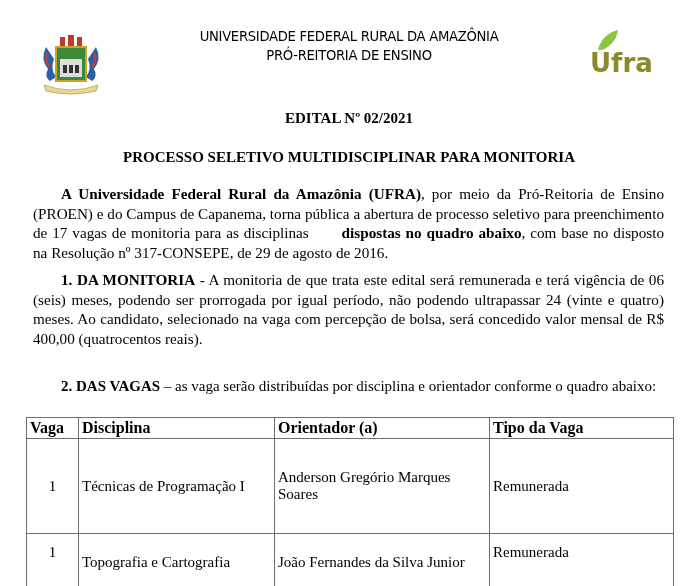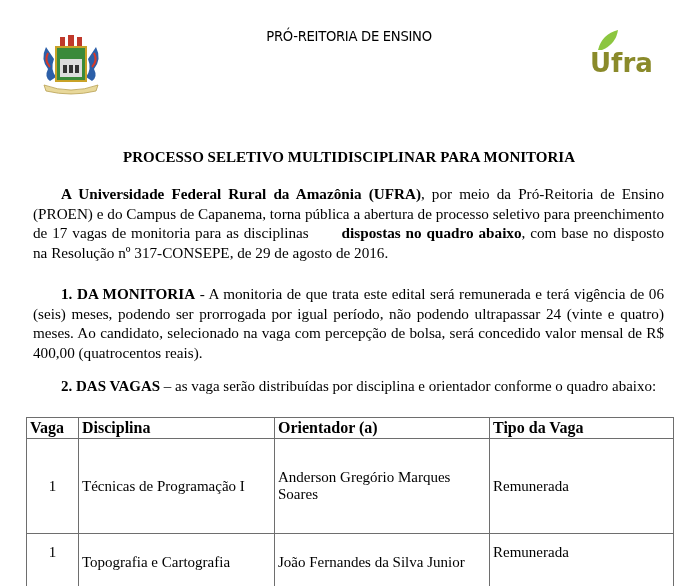--- a/index.html
+++ b/index.html
@@ -15,21 +15,21 @@
 
   .title { position: absolute; left: 0; width: 698px; text-align: center;
     font-family: "Liberation Serif", serif; font-weight: bold; font-size: 15px; }
   .edital-title { top: 110px; }
   .process-title { top: 149px; }
 
   .para { position: absolute; left: 33px; width: 631px; font-family: "Liberation Serif", serif;
     font-size: 15.2px; line-height: 19.5px; text-align: justify; }
   .para b { font-weight: bold; margin-left: 28px; }
   .para-intro { top: 184px; }
-  .para-monitoria { top: 284px; }
+  .para-monitoria { top: 270px; }
   .para-vagas { top: 378px; line-height: 17px; font-size: 15px; }
 
   table.vagas { position: absolute; left: 26px; top: 417px; width: 647px; border-collapse: collapse;
     table-layout: fixed; }
   table.vagas th, table.vagas td { border: 1.5px solid #6e6e6e; padding: 0 3px; }
   table.vagas th { font-family: Liberation Serif, serif; font-weight: bold; font-size: 16px;
     height: 20px; text-align: left; line-height: 18px; }
   table.vagas td { font-family: "Liberation Serif", serif; font-size: 15px; }
   .row1 td { height: 94px; }
   .row2 td { height: 60px; }
@@ -56,30 +56,32 @@
       <rect x="18" y="14" width="30" height="34" fill="#3a8a3a" stroke="#c9a227" stroke-width="2"></rect>
       <rect x="22" y="26" width="22" height="18" fill="#dddddd"></rect>
       <rect x="25" y="32" width="4" height="8" fill="#333"></rect>
       <rect x="31" y="32" width="4" height="8" fill="#333"></rect>
       <rect x="37" y="32" width="4" height="8" fill="#333"></rect>
       <path d="M6 52 Q33 62 60 52 L58 58 Q33 64 8 58 Z" fill="#e8d89a" stroke="#b8a050" stroke-width="0.8"></path>
     </svg>
   </div>
 
   <div class="inst-header">
+    <div>UNIVERSIDADE FEDERAL RURAL DA AMAZÔNIA</div>
     <div>PRÓ-REITORIA DE ENSINO</div>
   </div>
 
   <div class="logo-right">
     <svg width="74" height="50" viewBox="0 0 74 50">
       <path d="M10 22 Q14 6 30 2 Q28 16 14 22 Z" fill="#8cc63f"></path>
       <text x="2" y="44" font-family="DejaVu Sans, sans-serif" font-weight="bold" font-size="26" fill="#8a8a2a">Ufra</text>
     </svg>
   </div>
 
+  <div class="title edital-title">EDITAL Nº 02/2021</div>
   <div class="title process-title">PROCESSO SELETIVO MULTIDISCIPLINAR PARA MONITORIA</div>
 
   <div class="para para-intro">
     <b>A Universidade Federal Rural da Amazônia (UFRA)</b><span>, por meio da Pró-Reitoria de Ensino (PROEN) e do Campus de Capanema, torna pública a abertura de processo seletivo para preenchimento de 17 vagas de monitoria para as disciplinas </span><b>dispostas no quadro abaixo</b><span>, com base no disposto na Resolução nº 317-CONSEPE, de 29 de agosto de 2016.</span>
   </div>
 
   <div class="para para-monitoria">
     <b>1. DA MONITORIA</b><span> - A monitoria de que trata este edital será remunerada e terá vigência de 06 (seis) meses, podendo ser prorrogada por igual período, não podendo ultrapassar 24 (vinte e quatro) meses. Ao candidato, selecionado na vaga com percepção de bolsa, será concedido valor mensal de R$ 400,00 (quatrocentos reais).</span>
   </div>
 

